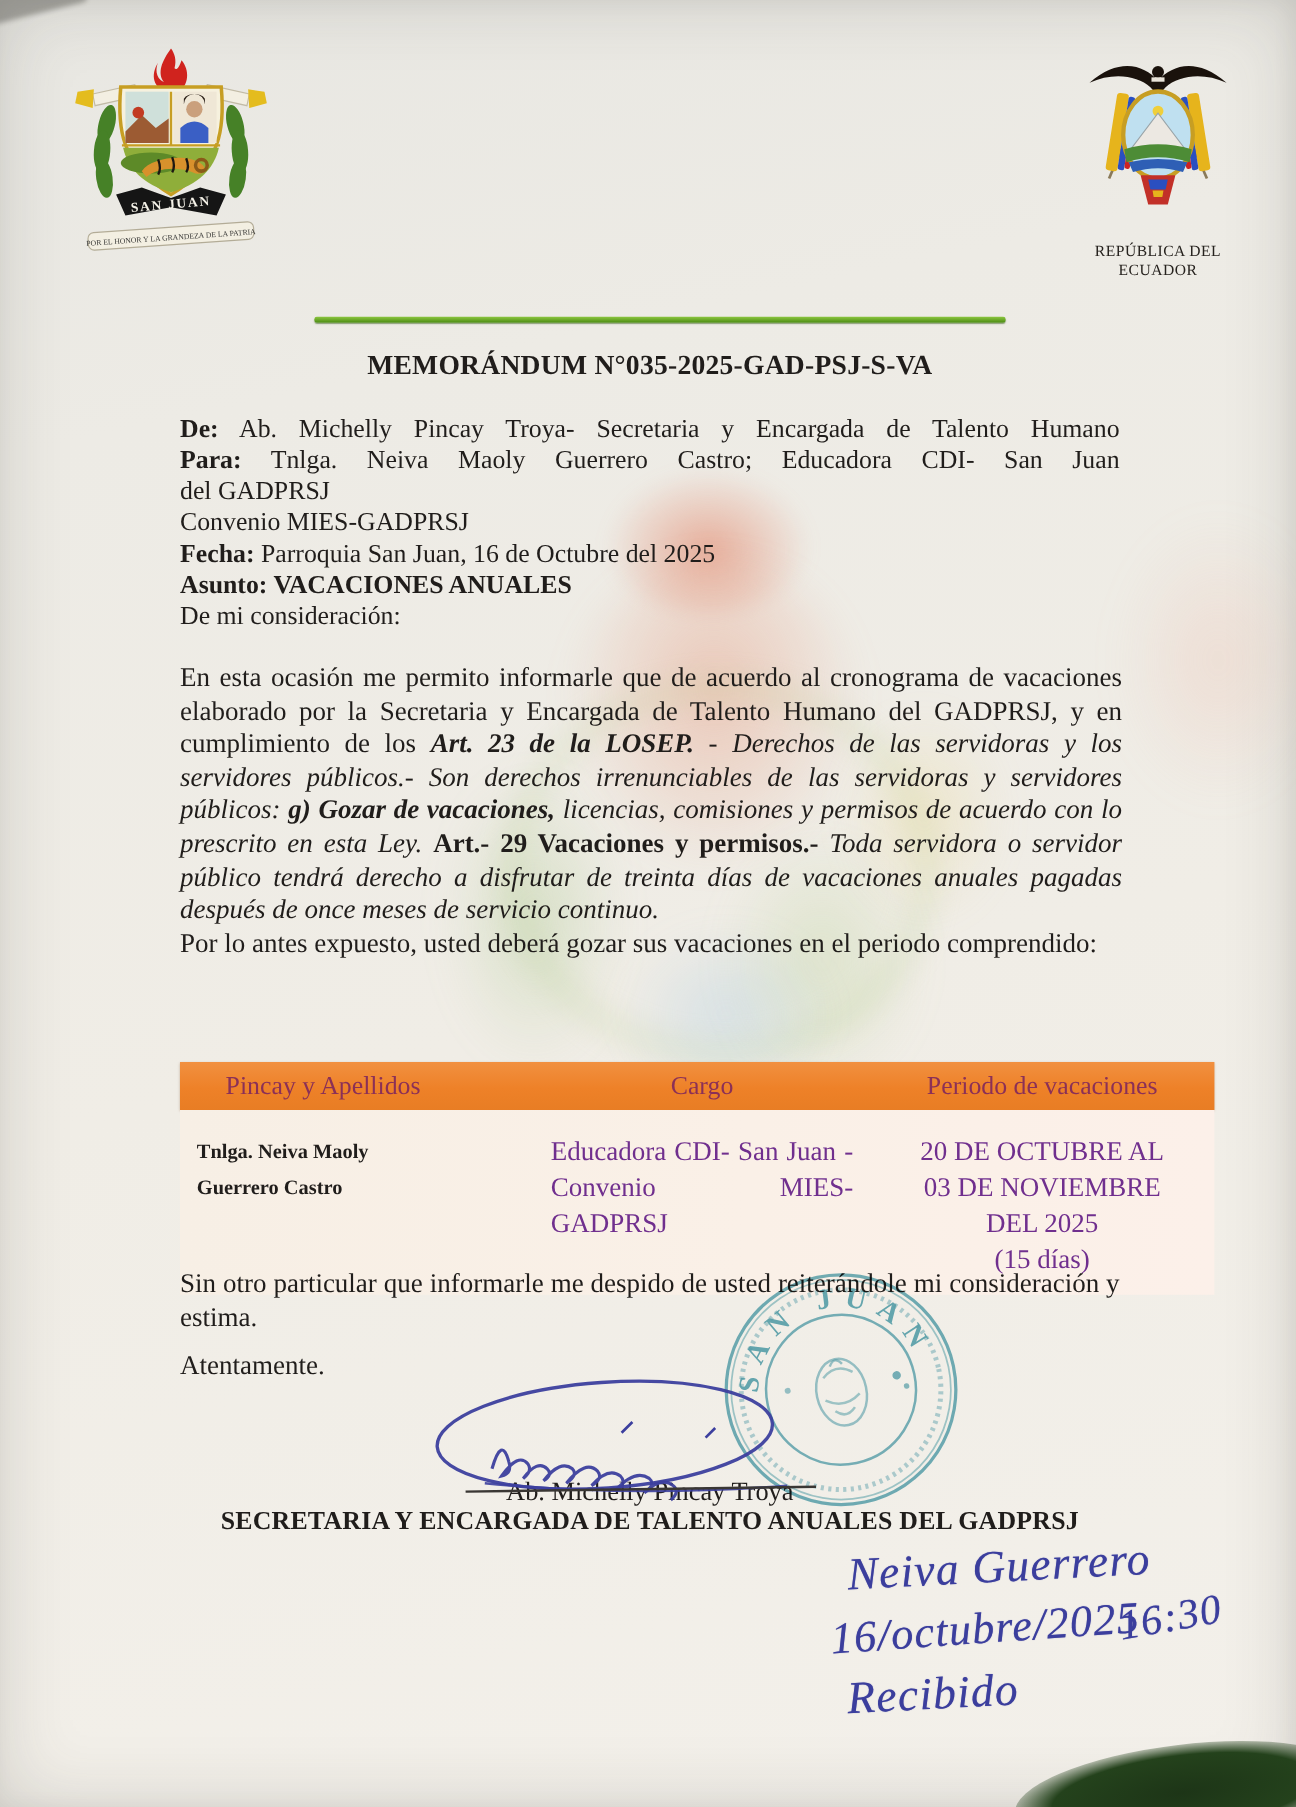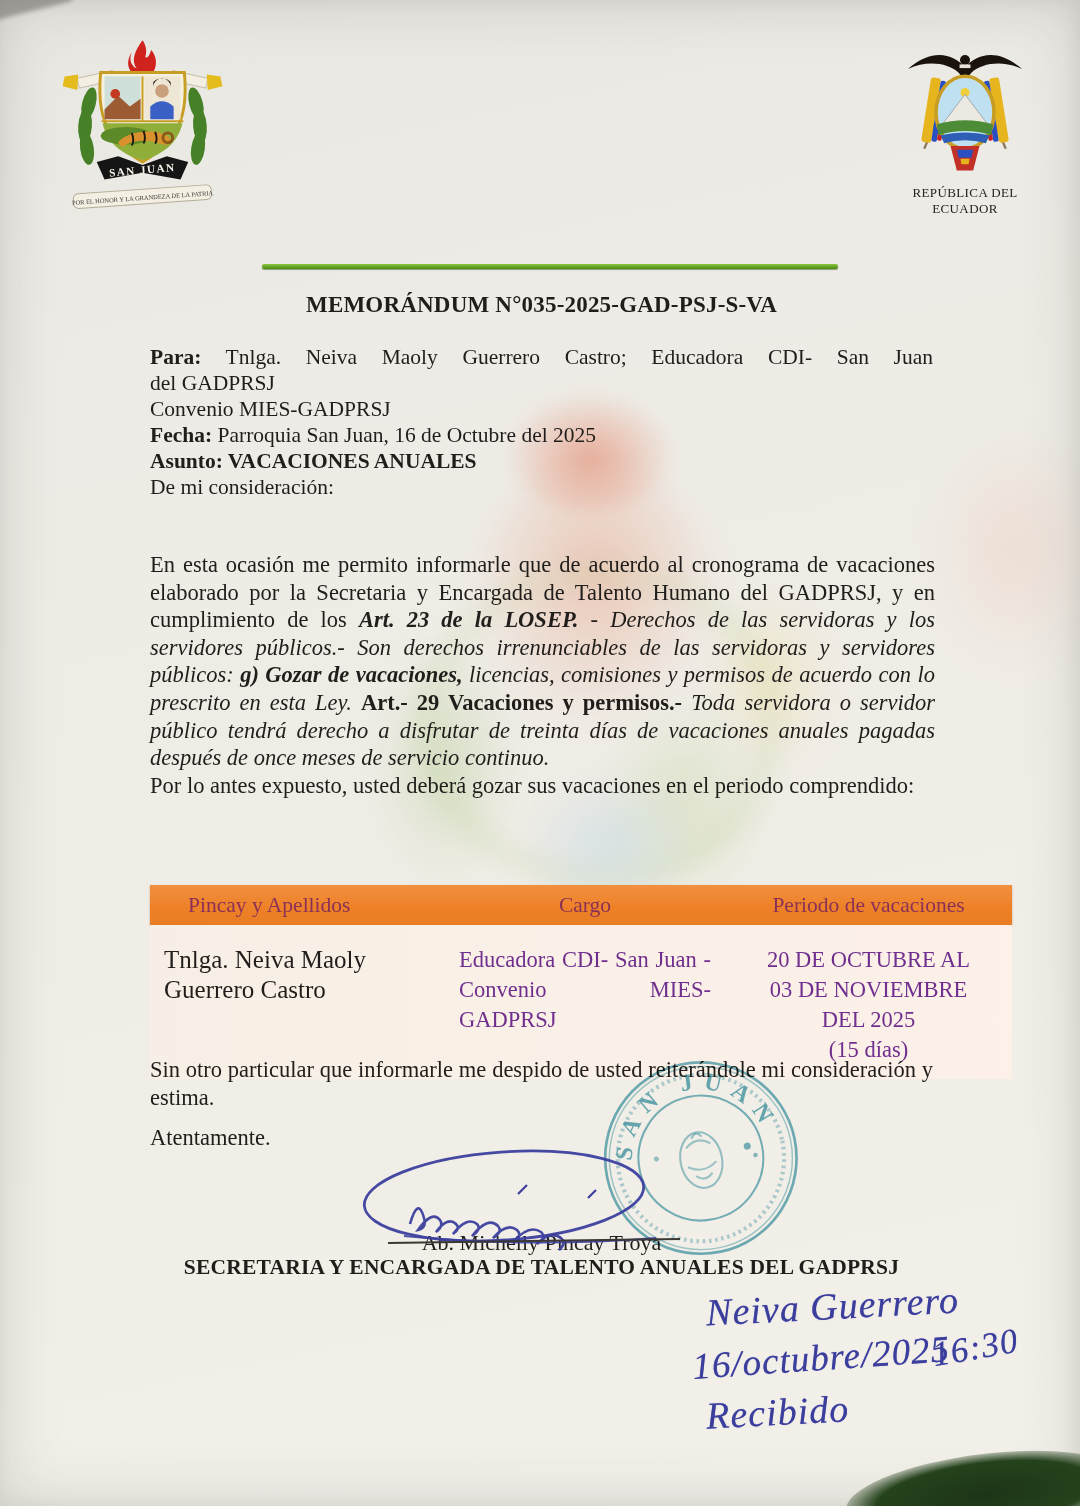--- a/index.html
+++ b/index.html
@@ -28,21 +28,21 @@
   .wm-pink-right{left:930px;top:430px;width:170px;height:240px;filter:blur(16px);
     background:radial-gradient(ellipse,rgba(235,170,150,.22),rgba(235,170,150,0) 70%);}
   .corner-blob{position:absolute;right:-45px;bottom:-28px;width:280px;height:80px;border-radius:50%;
     background:radial-gradient(ellipse,#1d3517 0%,#24421c 55%,rgba(36,66,28,0) 78%);transform:rotate(-7deg);}
   .corner-top-left{position:absolute;left:-18px;top:-10px;width:90px;height:22px;background:#55544e;
     transform:rotate(-14deg);opacity:.45;border-radius:4px;filter:blur(2px);}
   
   .crest-left{position:absolute;left:50px;top:34px;width:185px;height:188px;}
   .crest-right{position:absolute;left:880px;top:40px;width:170px;text-align:center;}
   .crest-right svg{width:158px;height:145px;margin:0 auto;display:block;}
-  .crest-right-caption{font-size:13px;color:#26221e;margin-top:0;letter-spacing:.4px;}
+  .crest-right-caption{font-size:13px;color:#26221e;margin-top:16px;letter-spacing:.4px;}
   .header-center{position:absolute;left:205px;top:60px;width:655px;text-align:center;color:#2d6dad;font-weight:bold;}
   .org1{font-size:42px;line-height:1.05;letter-spacing:-1px;text-shadow:0 0 .6px rgba(45,109,173,.6);}
   .org2{font-size:40px;line-height:1.05;letter-spacing:-1px;margin-top:4px;text-shadow:0 0 .6px rgba(45,109,173,.6);}
   .addr{font-size:25px;margin-top:10px;}
   .ruc{font-size:25px;margin-top:4px;}
   .telf{font-size:25px;margin-top:4px;}
   .admin{font-size:26px;margin-top:4px;}
   .green-rule{position:absolute;left:262px;top:264px;width:576px;height:5px;border-radius:2px;
     background:linear-gradient(180deg,#8cc63f,#4a8a12);box-shadow:0 1px 1px rgba(40,80,10,.5);}
   
@@ -58,21 +58,21 @@
   .run-bi{font-weight:bold;font-style:italic;}
   
   .memo-table{position:absolute;left:150px;top:885px;width:862px;}
   .memo-thead{display:grid;grid-template-columns:295px 280px 287px;align-items:center;height:40px;
     background:linear-gradient(180deg,#f19040 0%,#ee8128 55%,#e87d24 100%);
     color:#8b3057;font-size:21.5px;box-shadow:0 1px 2px rgba(120,60,10,.35);}
   .memo-thead .th1{padding-left:38px;}
   .memo-thead .th2,.memo-thead .th3{text-align:center;}
   .memo-trow{display:grid;grid-template-columns:295px 280px 287px;min-height:128px;
     background:linear-gradient(90deg,#f7efe5 0%,#faf0e7 55%,#fcf0e9 100%);padding:20px 0 14px 0;}
-  .cell-name{font-weight:normal;font-size:25px;line-height:30px;padding-left:14px;padding-right:70px;}
+  .cell-name{font-weight:bold;font-size:17px;line-height:30px;padding-left:14px;padding-right:70px;}
   .cell-cargo{color:#702f8e;font-size:22.5px;line-height:30px;padding:0 14px;text-align:justify;}
   .cell-period{color:#702f8e;font-size:22.5px;line-height:30px;text-align:center;}
   .cell-period .period-main{width:218px;margin:0 auto;}
   
   .closing{position:absolute;left:150px;top:1056px;width:783px;font-size:22.5px;line-height:28px;}
   .closing p{margin:0;text-align:justify;}
   .salutation{margin-top:12px !important;text-align:right;}
   .signer-name{position:absolute;left:150px;top:1230px;width:783px;text-align:center;font-size:22px;}
   .signer-title{position:absolute;left:150px;top:1255px;width:783px;text-align:center;font-weight:bold;font-size:21.5px;letter-spacing:.2px;}
   
@@ -180,20 +180,21 @@
       <path d="M80 131 h10 l-1 6 h-8 Z" fill="#e6b41c"></path>
     </svg>
     <div class="crest-right-caption">REPÚBLICA DEL ECUADOR</div>
   </div>
 
   <div class="green-rule"></div>
 
   <div class="doc-title">MEMORÁNDUM N°035-2025-GAD-PSJ-S-VA</div>
 
   <div class="meta">
+    <div class="meta-line meta-just"><span class="run-b">De:</span><span class="run-n"> Ab. Michelly Pincay Troya- Secretaria y Encargada de Talento Humano</span></div>
     <div class="meta-line meta-just"><span class="run-b">Para:</span><span class="run-n"> Tnlga. Neiva Maoly Guerrero Castro; Educadora CDI- San Juan</span></div>
     <div class="meta-line"><span class="run-n">del GADPRSJ</span></div>
     <div class="meta-line"><span class="run-n">Convenio MIES-GADPRSJ</span></div>
     <div class="meta-line"><span class="run-b">Fecha:</span><span class="run-n"> Parroquia San Juan, 16 de Octubre del 2025</span></div>
     <div class="meta-line"><span class="run-b">Asunto: VACACIONES ANUALES</span></div>
     <div class="meta-line"><span class="run-n">De mi consideración:</span></div>
   </div>
 
   <div class="body-block">
     <p><span class="run-n">En esta ocasión me permito informarle que de acuerdo al cronograma de vacaciones elaborado por la Secretaria y Encargada de Talento Humano del GADPRSJ, y  en cumplimiento de los </span><span class="run-bi">Art. 23 de la LOSEP.</span><span class="run-i"> - Derechos de las servidoras y los servidores públicos.- Son derechos irrenunciables de las servidoras y servidores públicos: </span><span class="run-bi">g) Gozar de vacaciones,</span><span class="run-i"> licencias, comisiones y permisos de acuerdo con lo prescrito en esta Ley. </span><span class="run-b">Art.- 29 Vacaciones y permisos.-</span><span class="run-i"> Toda servidora o servidor público tendrá derecho a disfrutar de treinta días de vacaciones anuales pagadas después de once meses de servicio continuo.</span></p>

